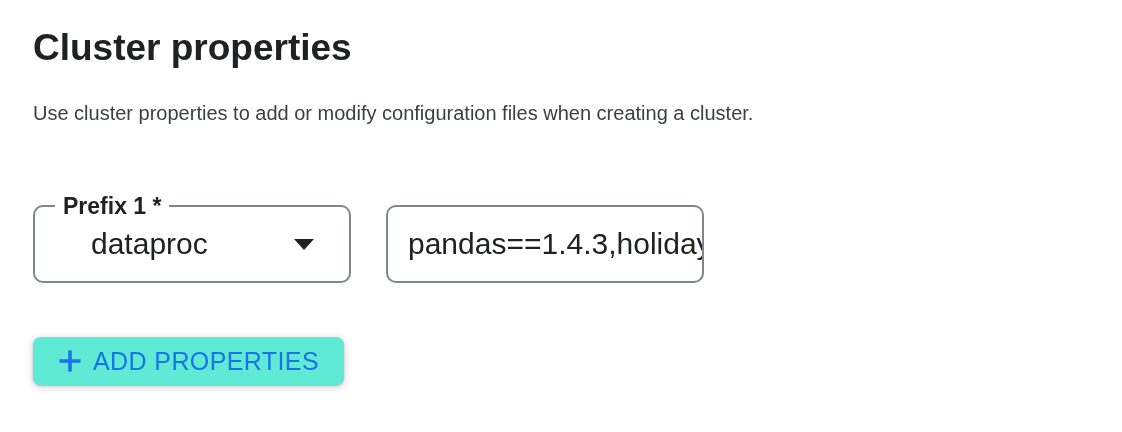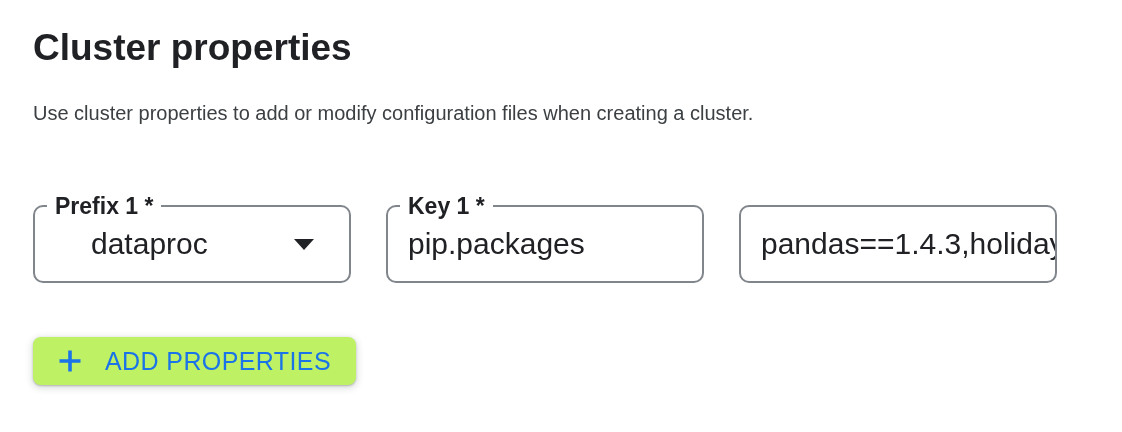--- a/index.html
+++ b/index.html
@@ -40,21 +40,21 @@
     position: relative;
     width: 318px;
     height: 78px;
     border: 2px solid #80868b;
     border-radius: 10px;
     background: #ffffff;
   }
   .field-label {
     position: absolute;
     top: -15px;
-    left: 12px;
+    left: 20px;
     padding: 0 8px;
     background: #ffffff;
     font-size: 23px;
     line-height: 28px;
     font-weight: 600;
     color: #202124;
     white-space: nowrap;
   }
   .field-input {
     width: 100%;
@@ -88,24 +88,24 @@
     width: 0;
     height: 0;
     border-left: 10px solid transparent;
     border-right: 10px solid transparent;
     border-top: 11px solid #202124;
   }
   .add-btn {
     margin-top: 54px;
     display: inline-flex;
     align-items: center;
-    gap: 20px;
+    gap: 8px;
     height: 48px;
     padding: 0 25px 0 22px;
-    background: #bef264;
+    background: #5eead4;
     border: none;
     border-radius: 8px;
     box-shadow: 0 1px 2px rgba(60,64,67,0.30), 0 2px 6px 2px rgba(60,64,67,0.15);
     cursor: pointer;
   }
   .add-btn-label {
     font-family: "Liberation Sans", "DejaVu Sans", sans-serif;
     font-size: 25px;
     font-weight: 500;
     letter-spacing: 0.4px;
@@ -129,24 +129,20 @@
   <p class="page-description">Use cluster properties to add or modify configuration files when creating a cluster.</p>
 
   <div class="fields-row">
 
     <div class="field select-field">
       <span class="field-label">Prefix 1 *</span>
       <span class="select-value">dataproc</span>
       <span class="dropdown-arrow"></span>
     </div>
 
-    <div class="field">
-      <span class="field-label">Key 1 *</span>
-      <input class="field-input" type="text" value="pip.packages" style="">
-    </div>
 
     <div class="field">
       <input class="field-input" type="text" value="pandas==1.4.3,holiday" style="">
     </div>
 
   </div>
 
   <button class="add-btn">
     <svg class="plus-icon" viewBox="0 0 30 30" aria-hidden="true">
       <path d="M15 4.5 V25.5 M4.5 15 H25.5" stroke="#1a73e8" stroke-width="3.6" fill="none"></path>

